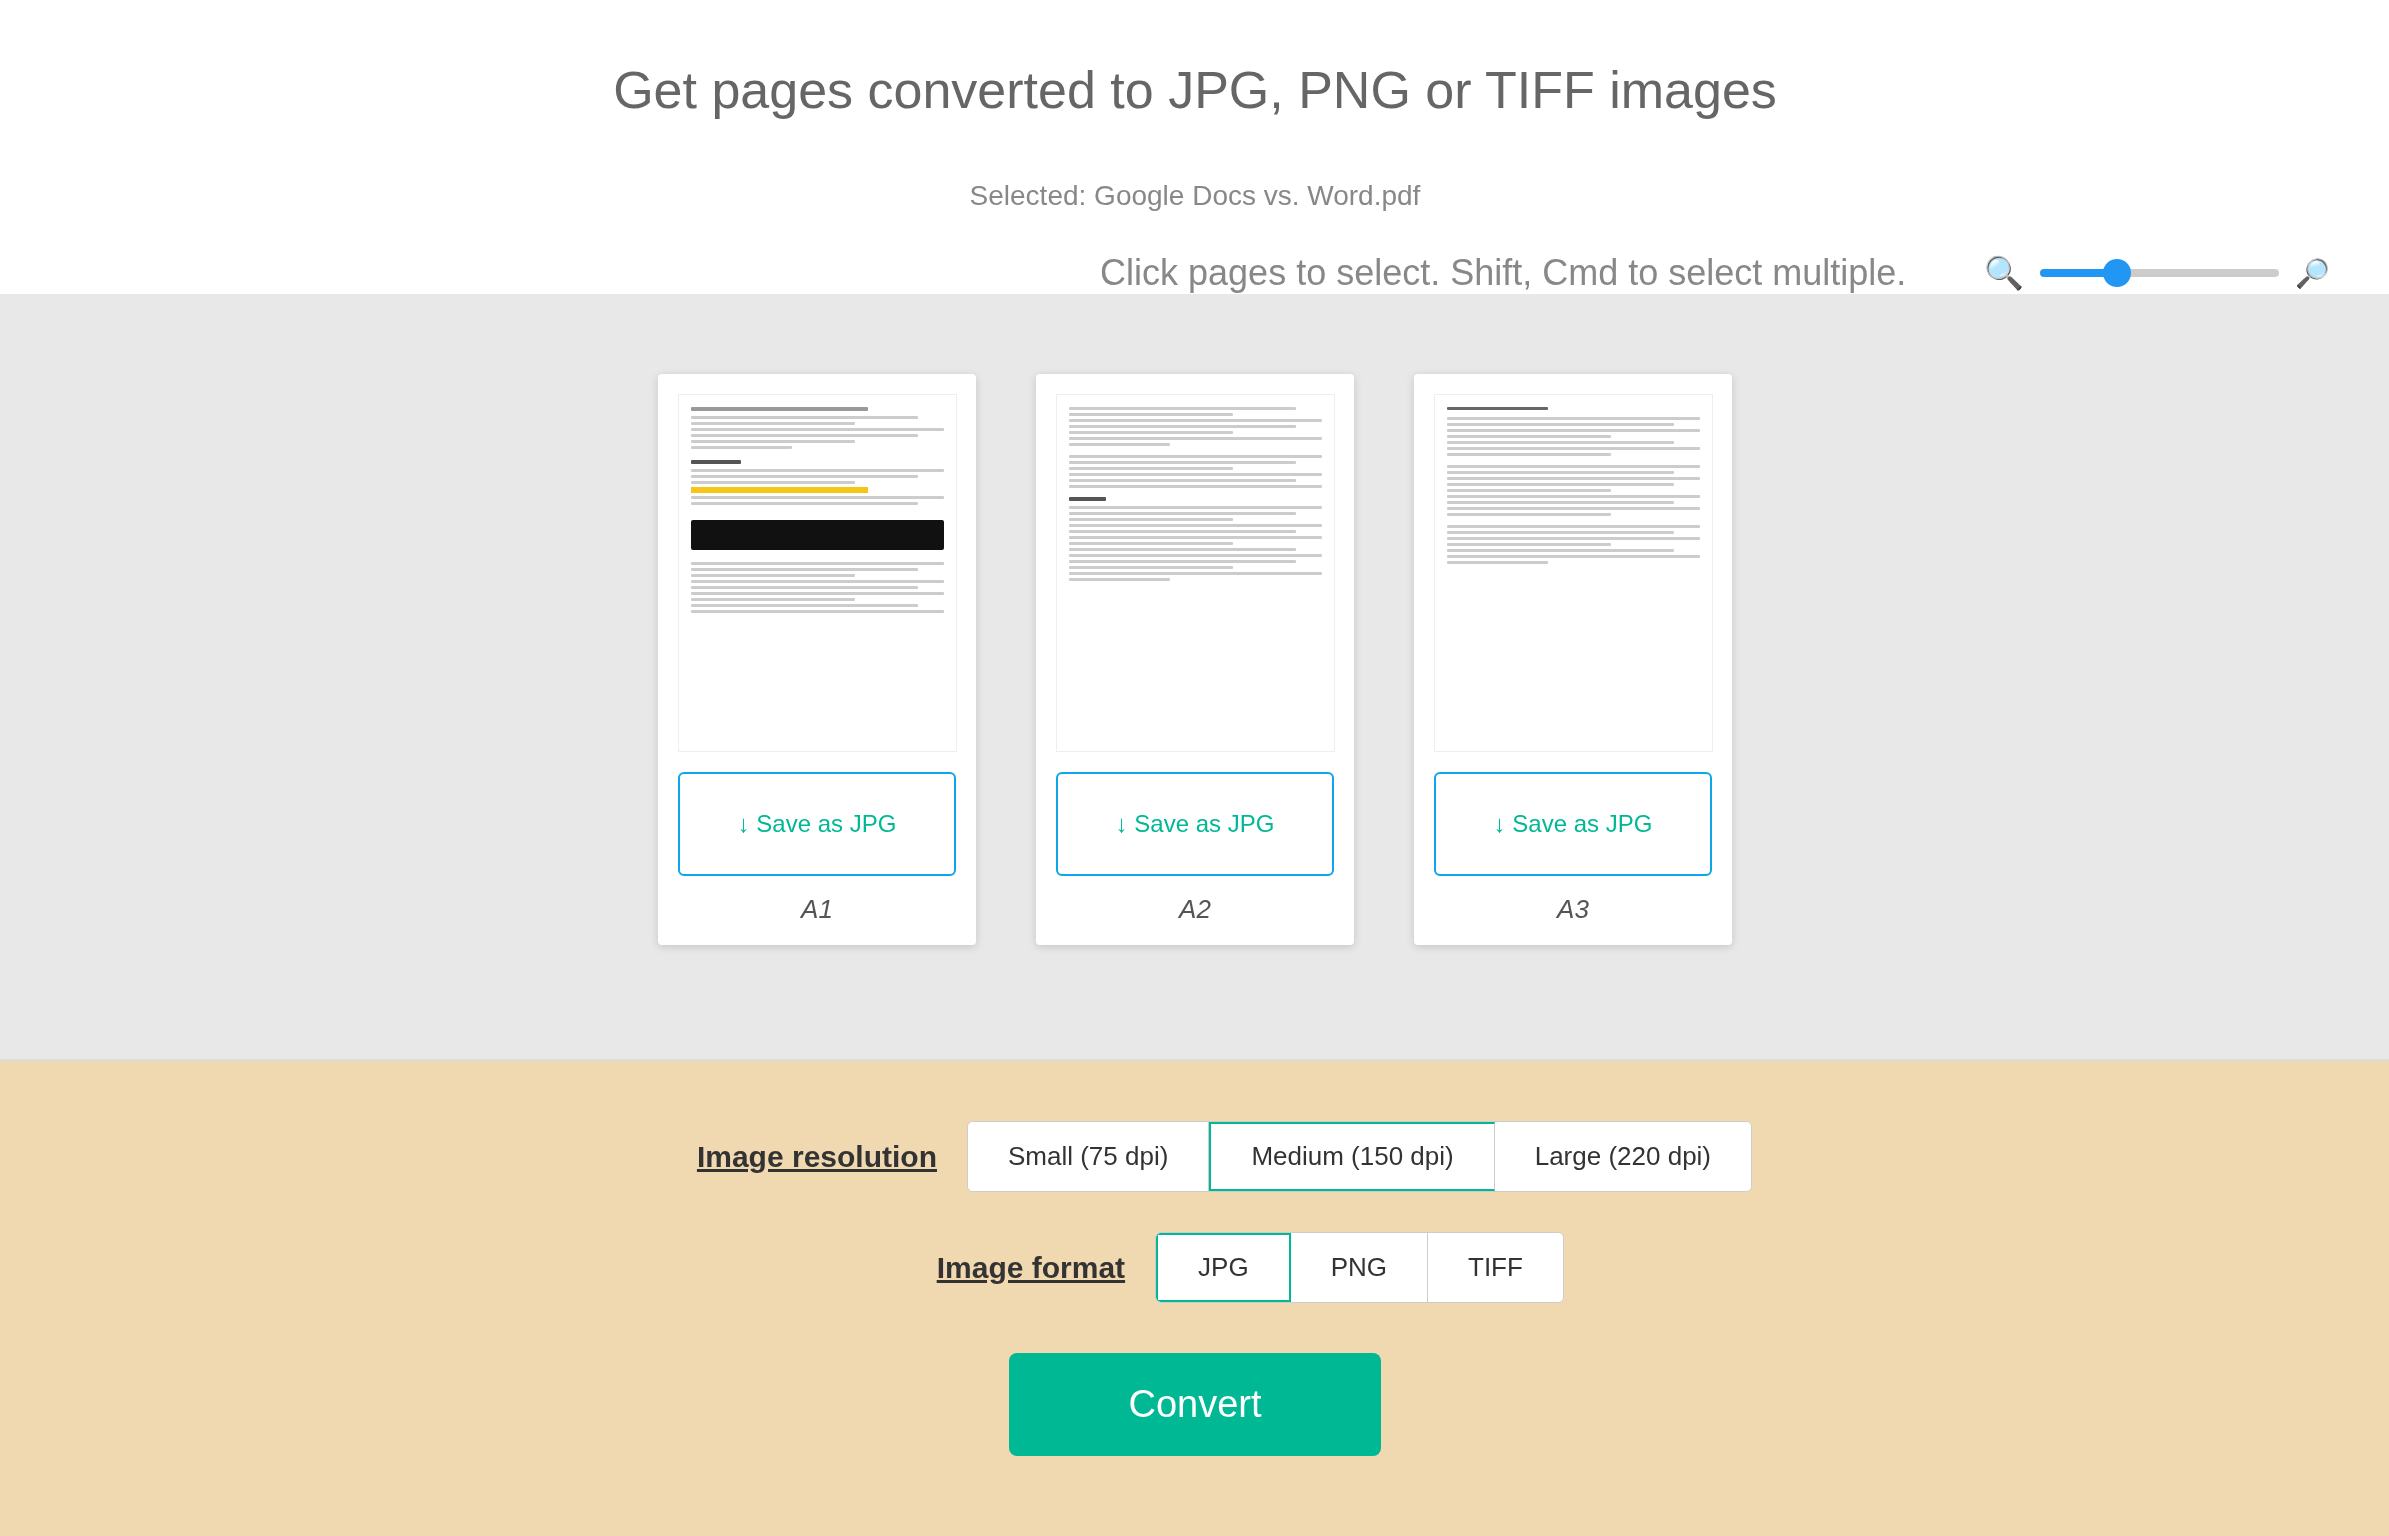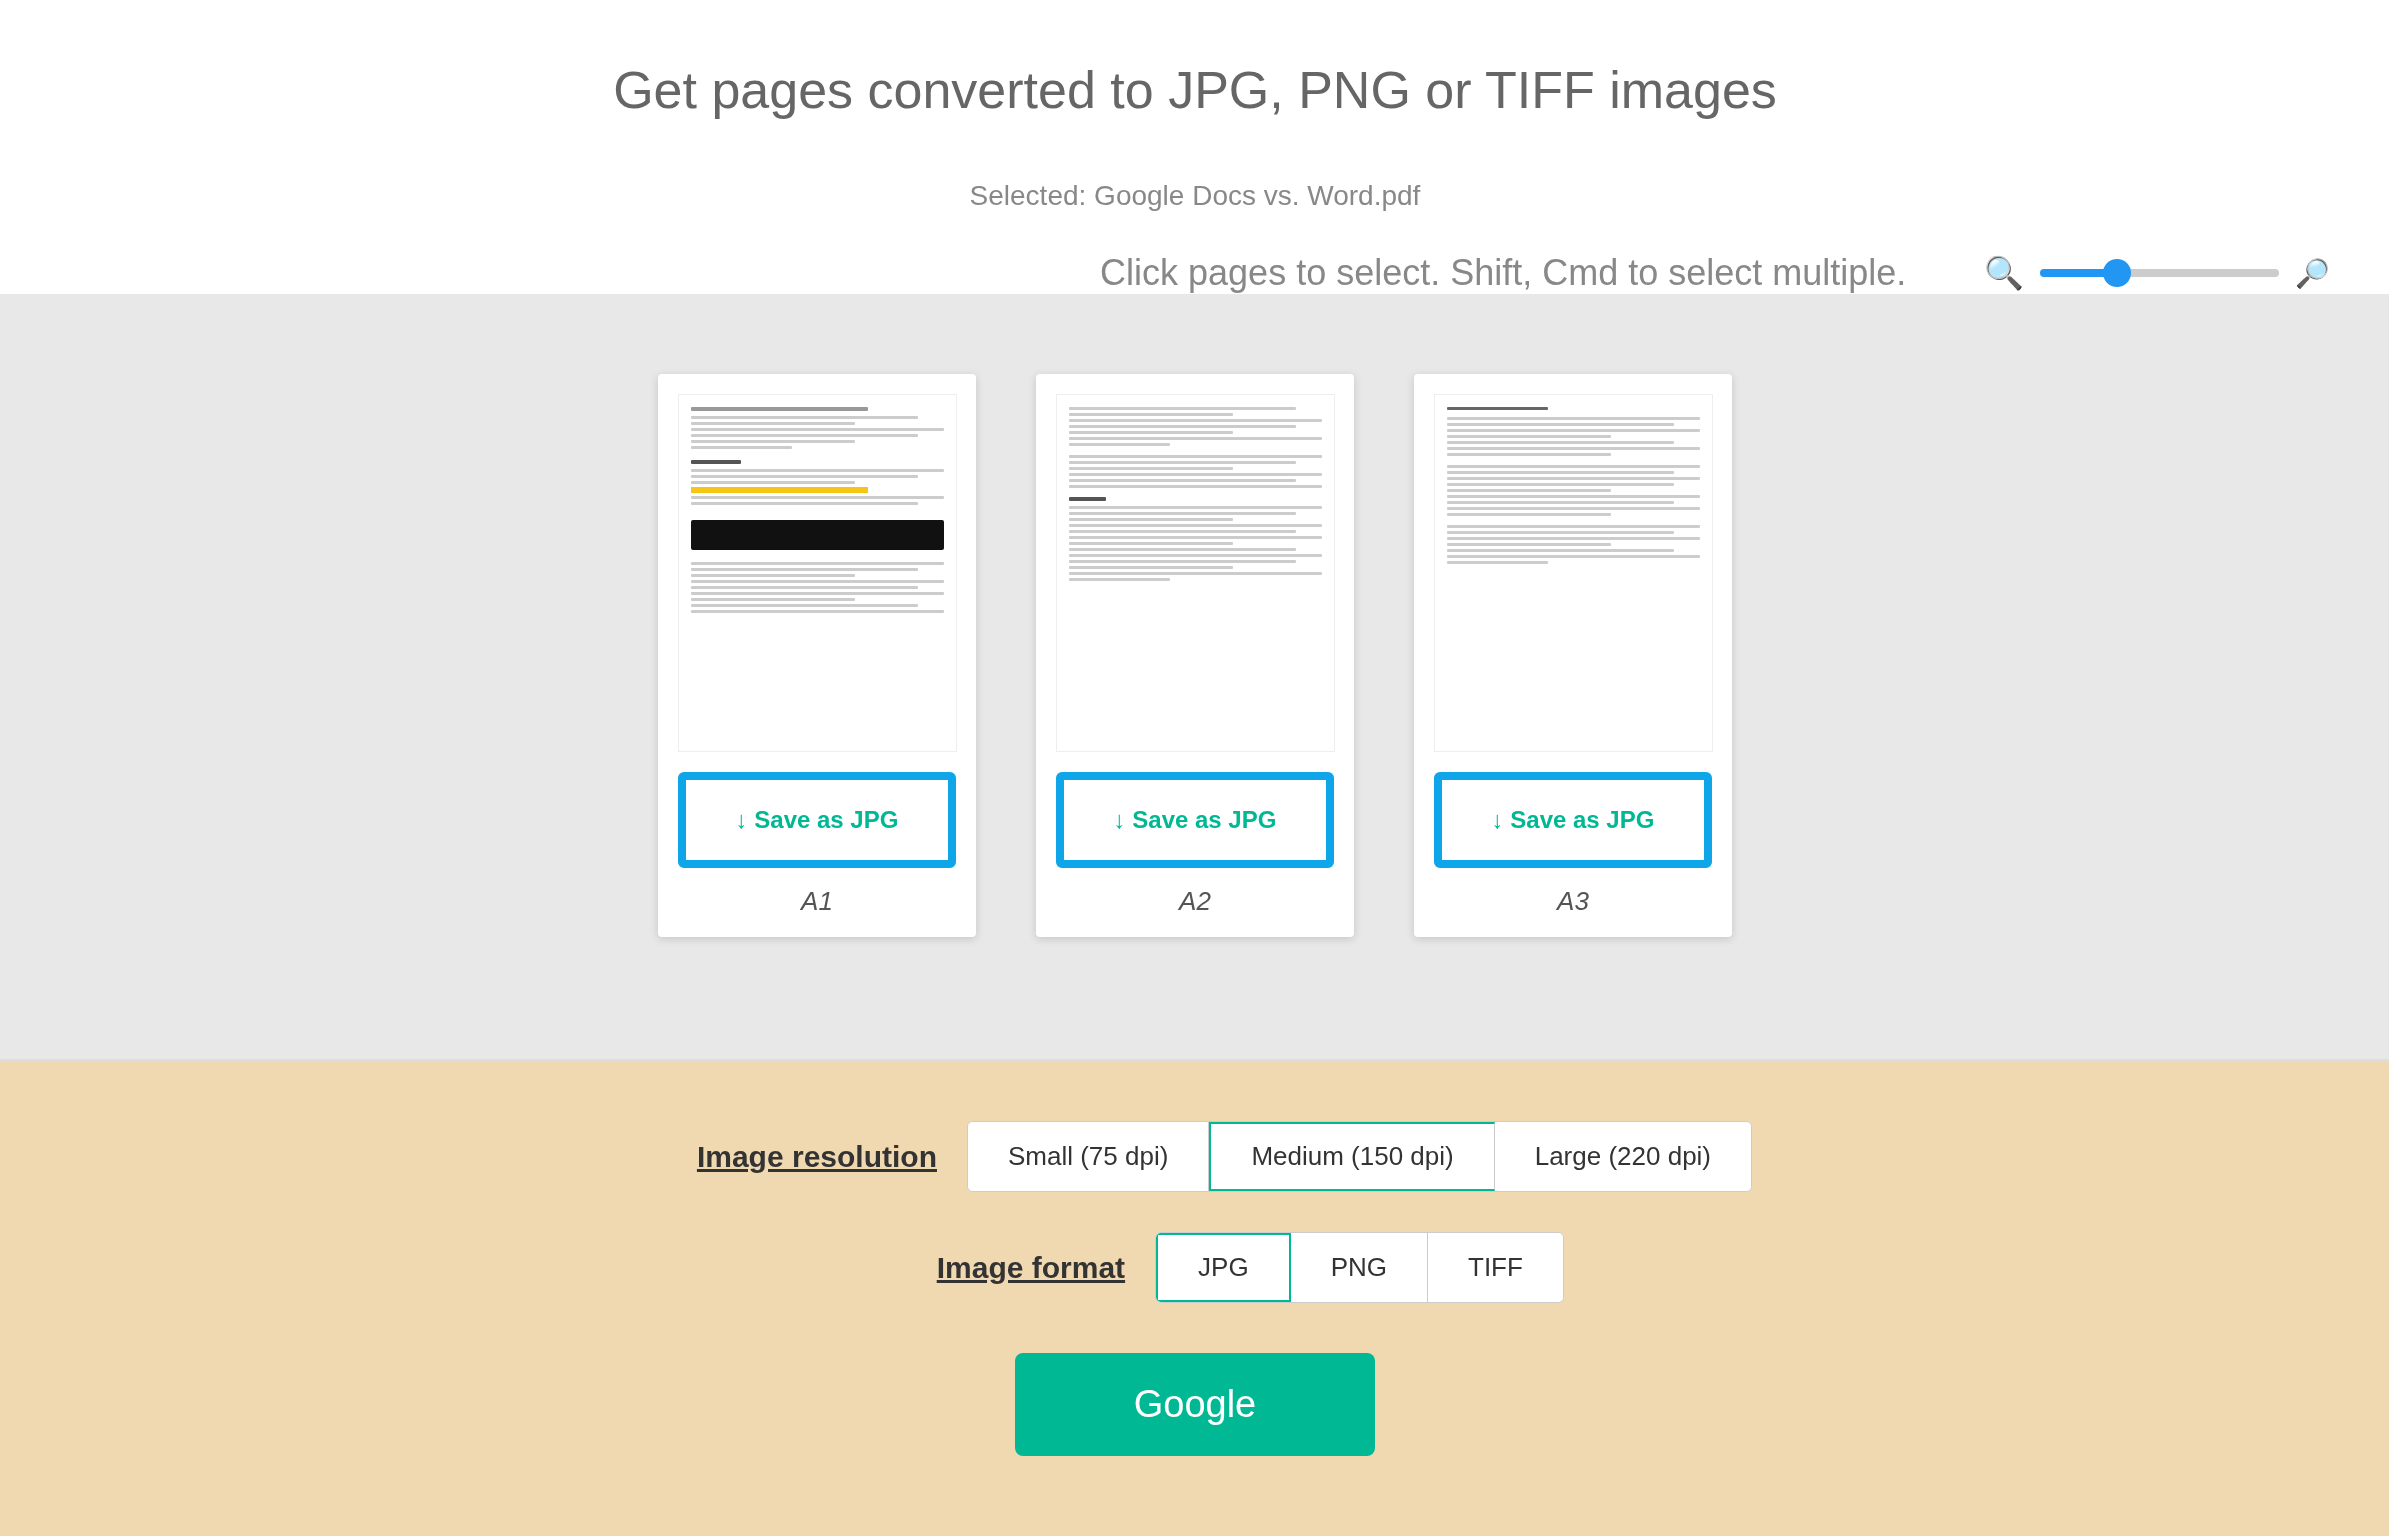--- a/index.html
+++ b/index.html
@@ -161,33 +161,33 @@
     }
 
     .doc-yellow-block {
       width: 70%;
       height: 6px;
       background: #f5c518;
       margin: 3px 0;
     }
 
     .save-jpg-btn {
-      border: 8px solid #0ea5e9;
+      border: 2px solid #0ea5e9;
       background: #fff;
       color: #00b894;
-      padding: 26px 40px;
+      padding: 36px 40px;
       font-size: 24px;
       border-radius: 6px;
       cursor: pointer;
       display: flex;
       align-items: center;
       gap: 10px;
       width: 100%;
       justify-content: center;
-      font-weight: 700;
+      font-weight: 400;
     }
 
     .page-label {
       margin-top: 18px;
       font-size: 26px;
       color: #555;
       font-style: italic;
     }
 
     
@@ -425,18 +425,18 @@
 
     <div class="settings-row">
       <span class="settings-label">Image format</span>
       <div class="option-group format-group">
         <button class="option-btn active">JPG</button>
         <button class="option-btn">PNG</button>
         <button class="option-btn">TIFF</button>
       </div>
     </div>
 
-    <button class="convert-btn">Google</button>
+    <button class="convert-btn">Convert</button>
 
   </div>
 
 </div>
 
 
 </body></html>

